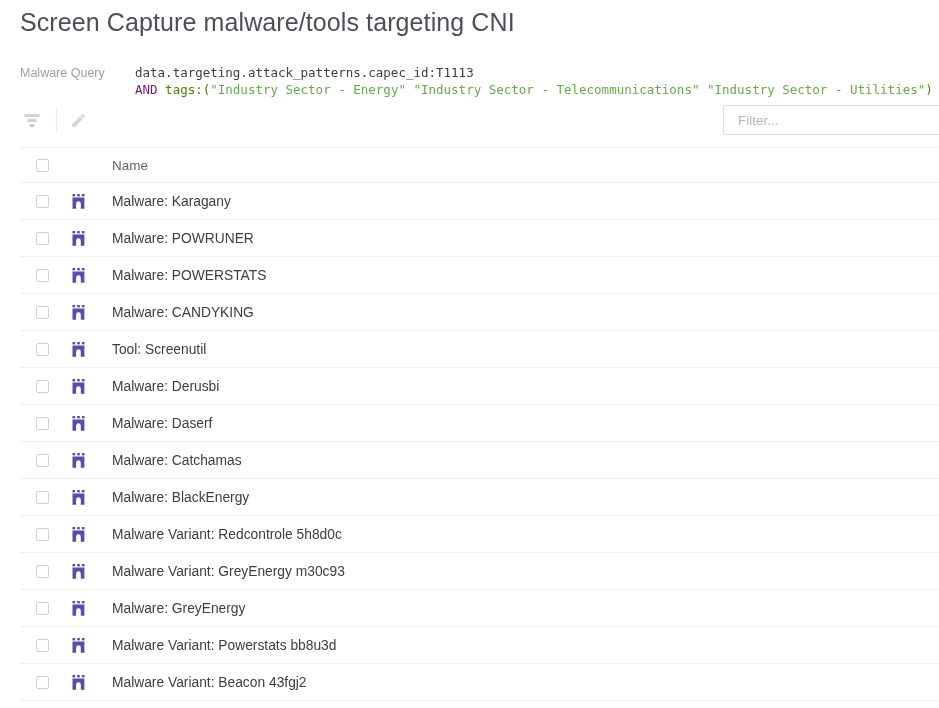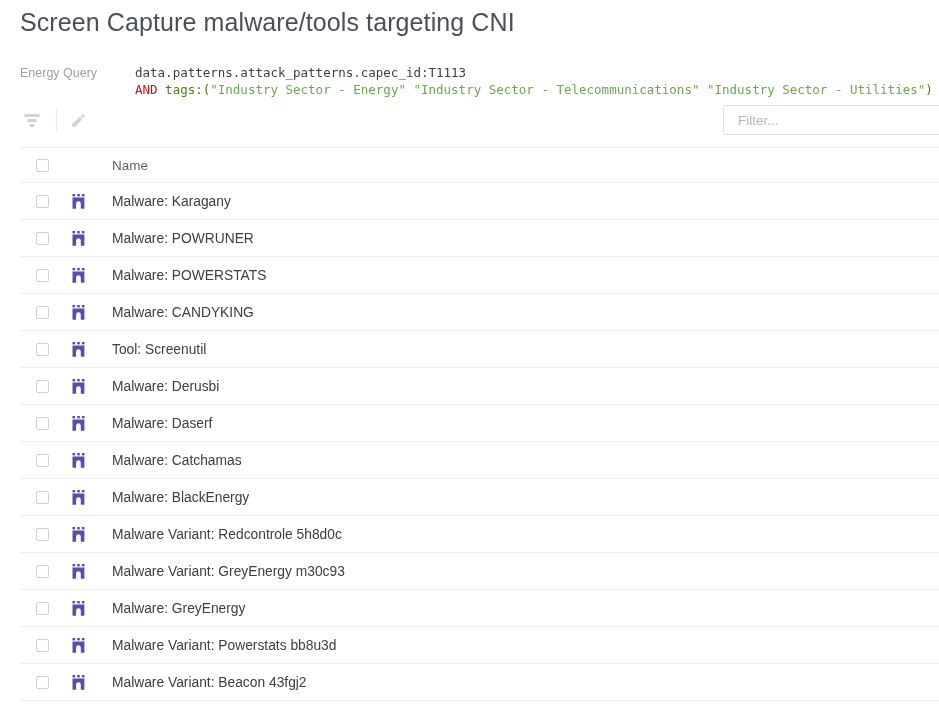--- a/index.html
+++ b/index.html
@@ -55,21 +55,21 @@
     position: absolute;
     left: 115px;
     top: 0;
     font-family: "DejaVu Sans Mono", "Liberation Mono", monospace;
     font-size: 12.5px;
     line-height: 17px;
     white-space: nowrap;
     color: #3c4043;
   }
   .q-field { color: #3c4043; }
-  .q-op { color: #b91c1c; }
+  .q-op { color: #701a75; }
   .q-punct { color: #4d7c0f; }
   .q-str { color: #6aa84f; }
 
   
   .toolbar {
     position: absolute;
     left: 0;
     top: 100px;
     width: 939px;
     height: 42px;
@@ -193,23 +193,23 @@
 
 </style>
 </head>
 <body>
 
 <div class="page">
 
   <div class="page-title">Screen Capture malware/tools targeting CNI</div>
 
   <div class="query-block">
-    <div class="query-label">Energy Query</div>
+    <div class="query-label">Malware Query</div>
     <div class="query-code">
-      <div><span class="q-field">data.patterns.attack_patterns.capec_id:T1113</span></div>
+      <div><span class="q-field">data.targeting.attack_patterns.capec_id:T1113</span></div>
       <div><span class="q-op">AND</span><span class="q-punct"> tags:(</span><span class="q-str">"Industry Sector - Energy"</span><span class="q-punct"> </span><span class="q-str">"Industry Sector - Telecommunications"</span><span class="q-punct"> </span><span class="q-str">"Industry Sector - Utilities"</span><span class="q-punct">)</span></div>
     </div>
   </div>
 
   <div class="toolbar">
     <div class="tool-btn tool-filter">
       <span class="funnel">
           <i></i>
           <i></i>
           <i></i>

